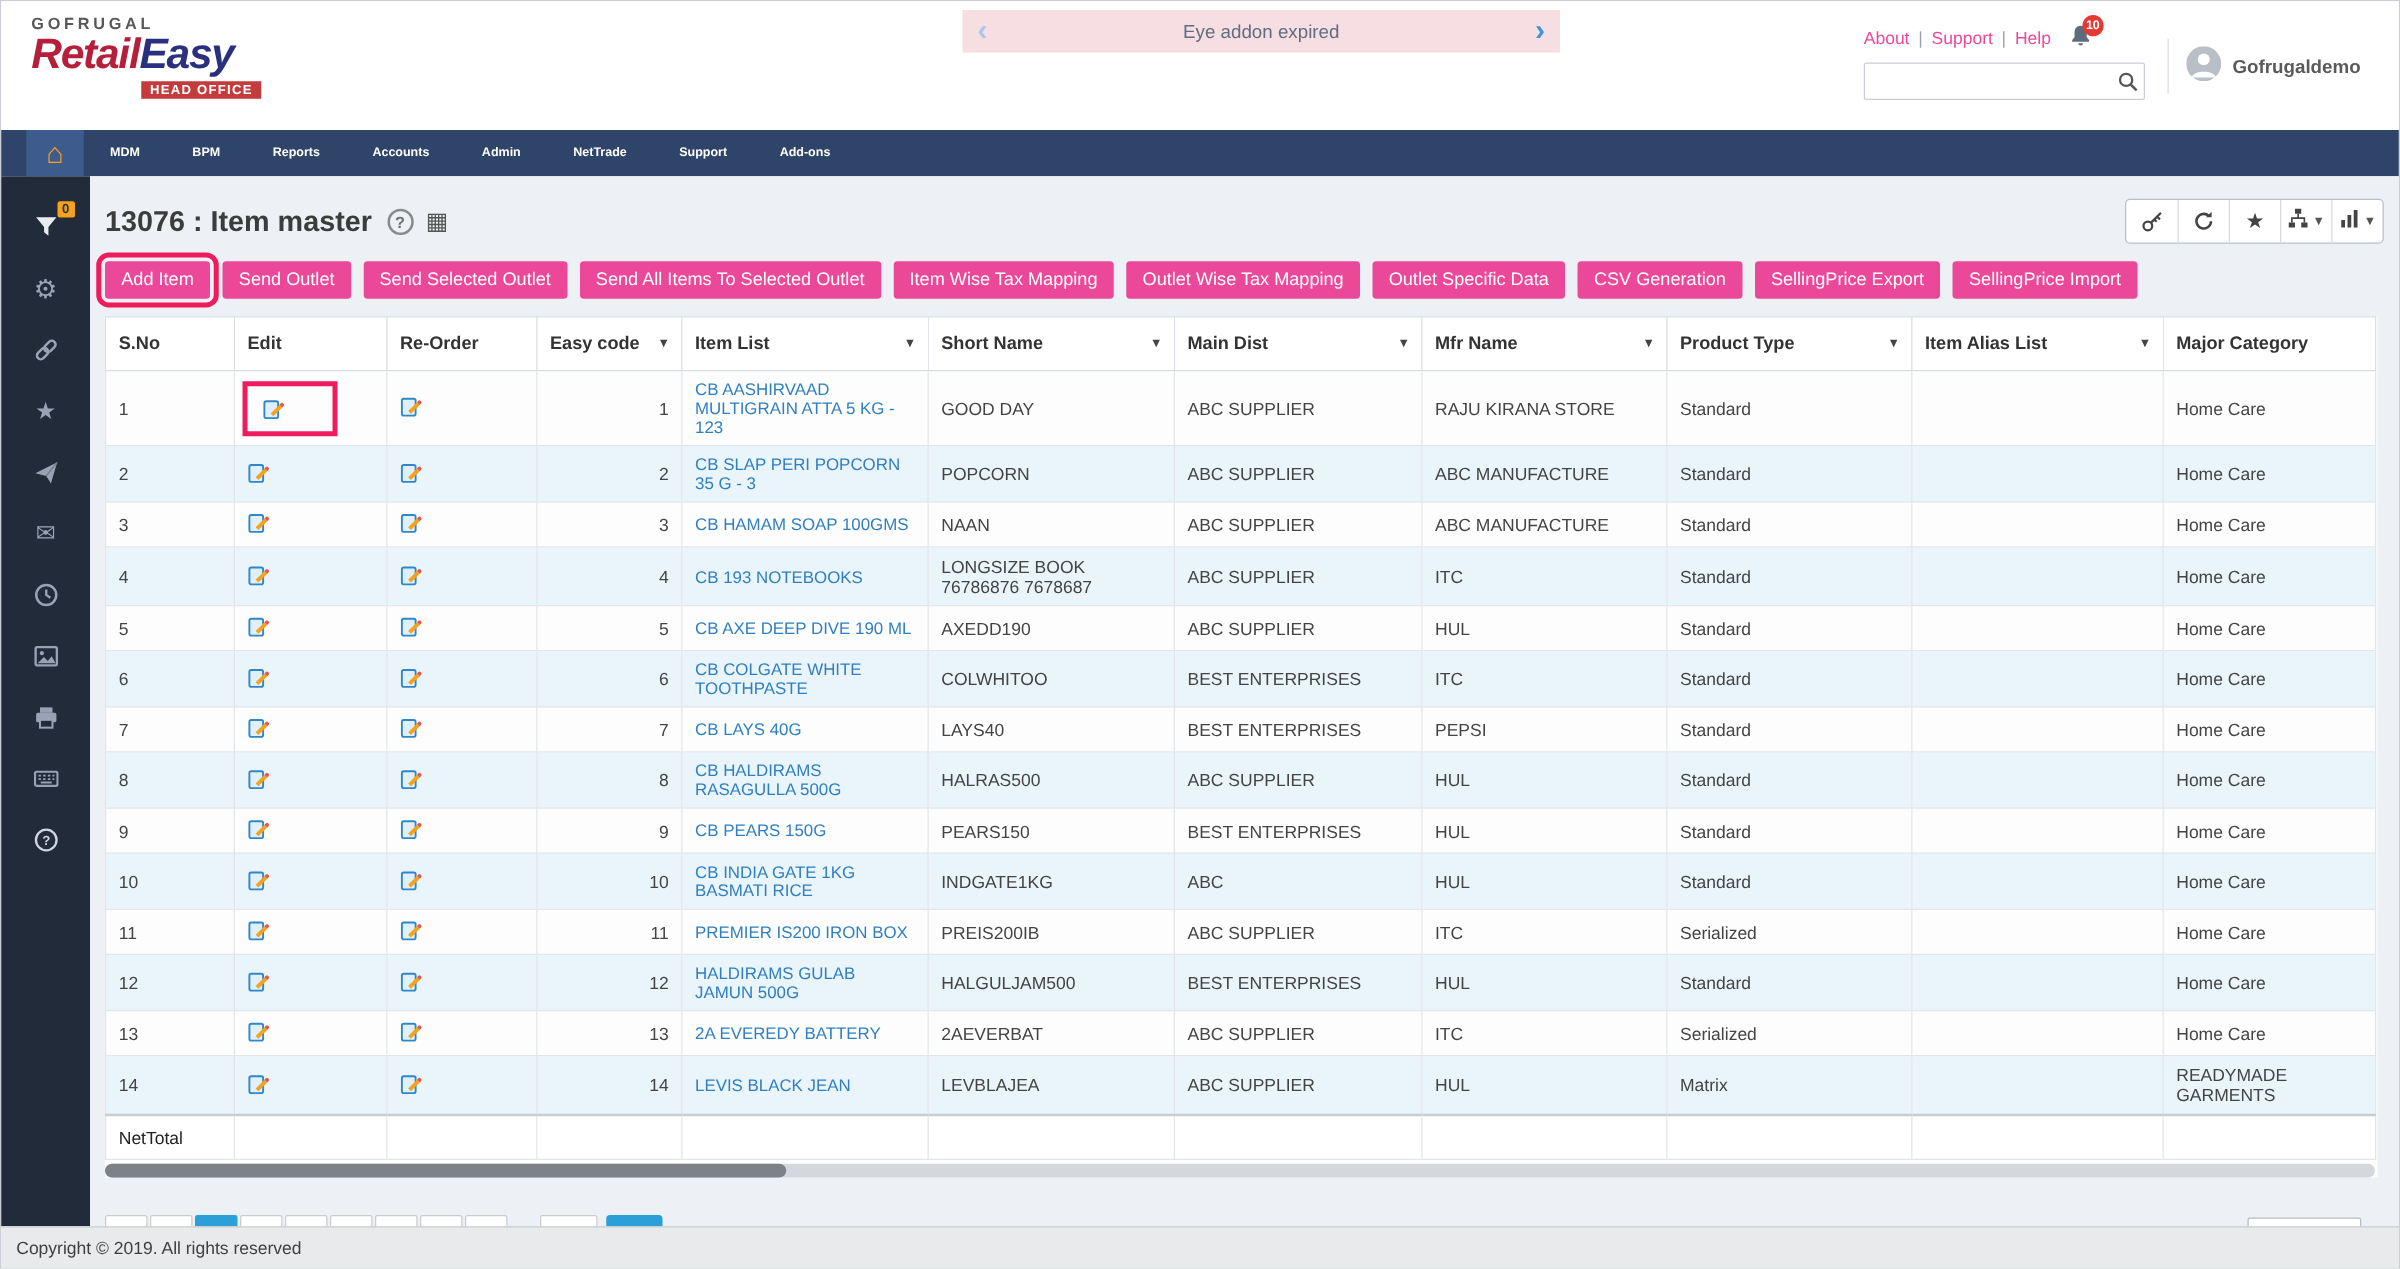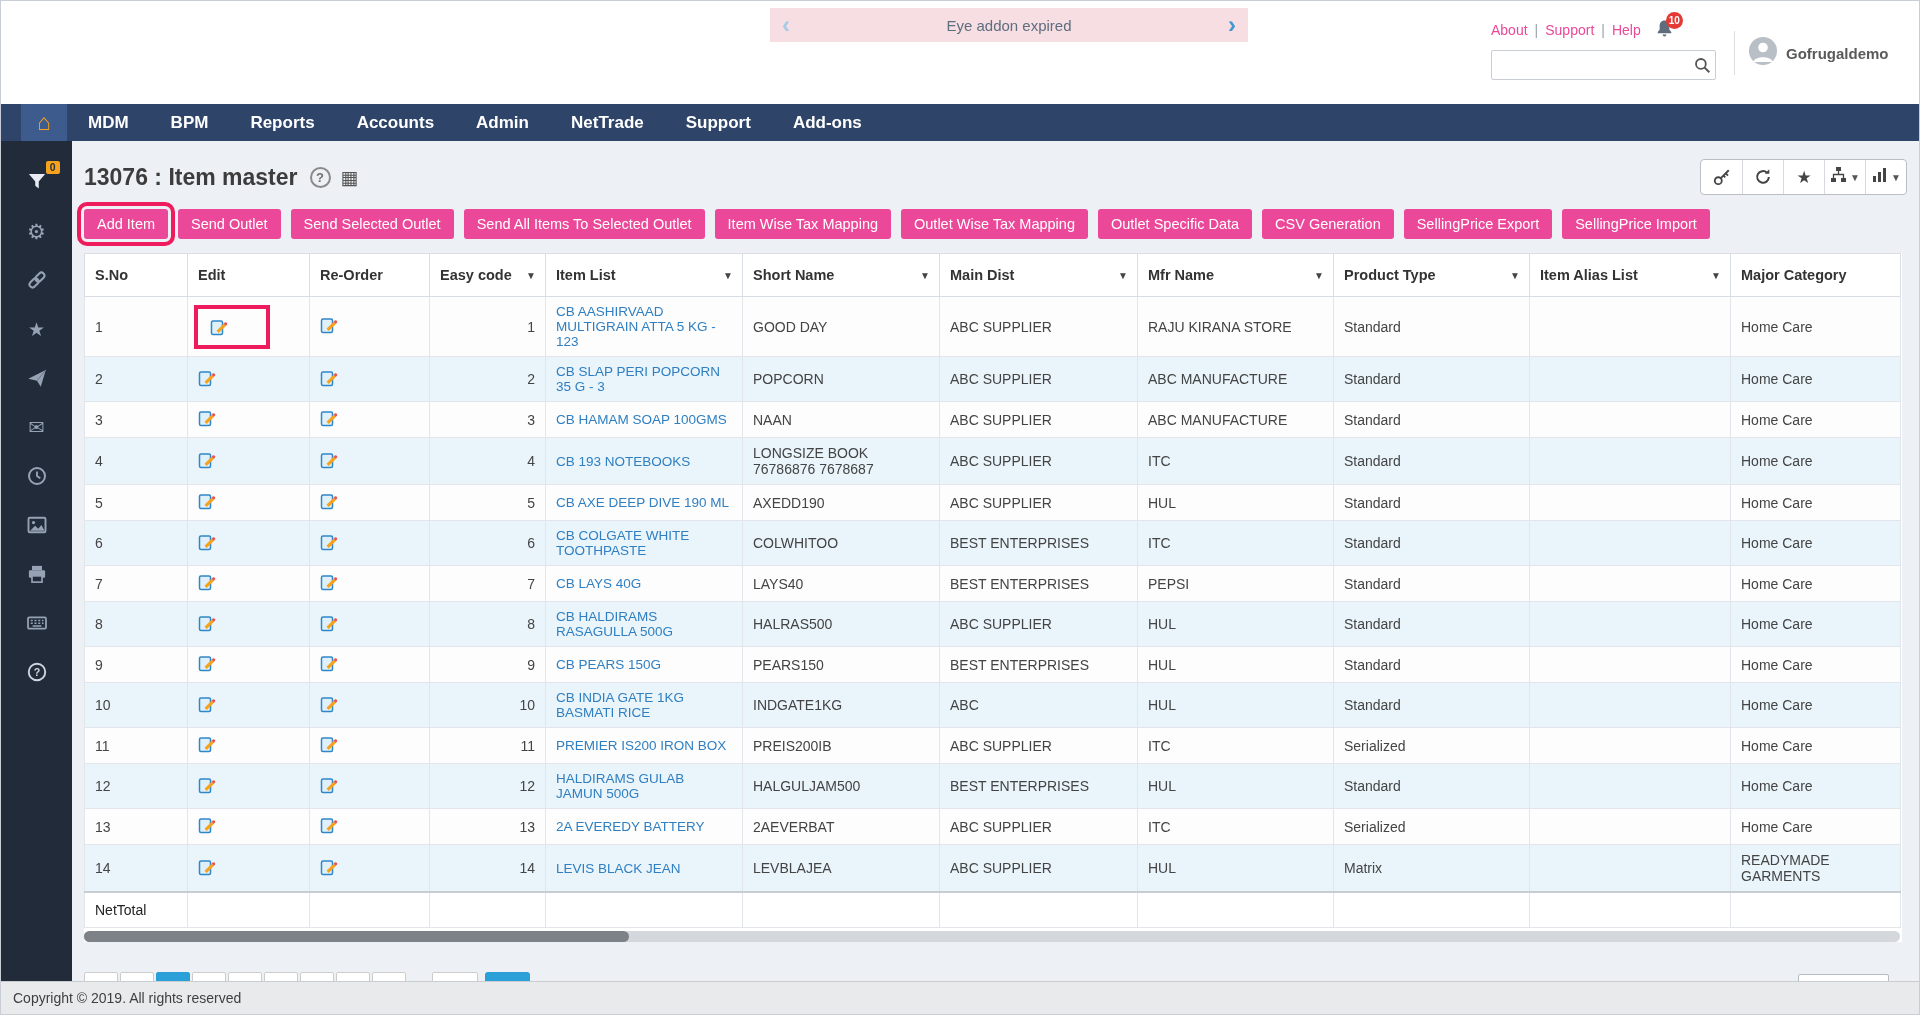--- a/index.html
+++ b/index.html
@@ -31,21 +31,21 @@
   .search-btn { width: 30px; display: flex; align-items: center; justify-content: center; cursor: pointer; }
 
   .user-divider { position: absolute; left: 1733px; top: 30px; width: 1px; height: 44px; background: #ddd; }
   .user-block { position: absolute; left: 1748px; top: 36px; display: flex; align-items: center; gap: 9px; }
   .user-name { font-size: 15px; font-weight: bold; color: #5a5a5a; }
 
   
   .mainnav { height: 37px; background: #2e4469; display: flex; align-items: stretch; flex: none; }
   .nav-home { width: 46px; margin-left: 20px; background: #3d5b8d; display: flex; align-items: center; justify-content: center; cursor: pointer; }
   .home-icon { color: #f6a21d; font-size: 23px; line-height: 1; }
-  .nav-item { color: #fff; font-size: 17px; font-weight: bold; padding: 4px 21px; display: flex; align-items: center; cursor: pointer; }
+  .nav-item { color: #fff; font-size: 10px; font-weight: bold; padding: 4px 21px; display: flex; align-items: center; cursor: pointer; }
 
   
   .body-row { flex: 1; display: flex; min-height: 0; background: #edf0f4; }
   .sidebar { width: 71px; background: #212b3a; flex: none; display: flex; flex-direction: column; align-items: center; padding-top: 28px; gap: 23px; }
   .side-icon { width: 26px; height: 26px; display: flex; align-items: center; justify-content: center; position: relative; cursor: pointer; color: #97a2b4; font-size: 20px; line-height: 1; }
   .side-badge { position: absolute; top: -8px; right: -10px; background: #f6a21d; color: #26303e; font-size: 10.5px; font-weight: bold; padding: 1px 4px; border-radius: 2px; }
 
   .content { flex: 1; padding: 16px 12px 0 12px; min-width: 0; }
   .title-row { display: flex; align-items: center; height: 40px; }
   .page-title { font-size: 23px; font-weight: bold; color: #3c3c3c; }
@@ -90,20 +90,25 @@
   .per-page { margin-left: 16px; border: 1px solid #b7bcc2; background: #fff; height: 30px; display: flex; align-items: center; padding: 0 10px; font-size: 13px; color: #444; cursor: pointer; border-radius: 2px; }
 
   footer { height: 33px; flex: none; background: #e9eaec; border-top: 1px solid #c9cdd2; display: flex; align-items: center; padding-left: 12px; font-size: 14px; color: #3f3f3f; }
 </style>
 </head>
 <body>
 
 <div class="app" data-name="app-window">
 
   <header class="topbar" data-name="top-header">
+    <div class="logo" data-name="app-logo">
+      <div class="logo-brand" data-name="logo-brand-text">GOFRUGAL</div>
+      <div class="logo-product" data-name="logo-product-text"><span class="lp-left">Retail</span><span class="lp-right">Easy</span></div>
+      <span class="logo-suffix" data-name="logo-head-office-tag">HEAD OFFICE</span>
+    </div>
 
     <div class="banner" data-name="alert-banner">
       <span class="banner-chev chev-prev" data-name="chevron-left-icon">‹</span>
       <span class="banner-text" data-name="alert-banner-text">Eye addon expired</span>
       <span class="banner-chev chev-next" data-name="chevron-right-icon">›</span>
     </div>
 
     <div class="top-right" data-name="header-utilities">
       <div class="links-row" data-name="header-links">
         <span id="top-links" data-name="header-links-list" style="display:flex;align-items:center;">

